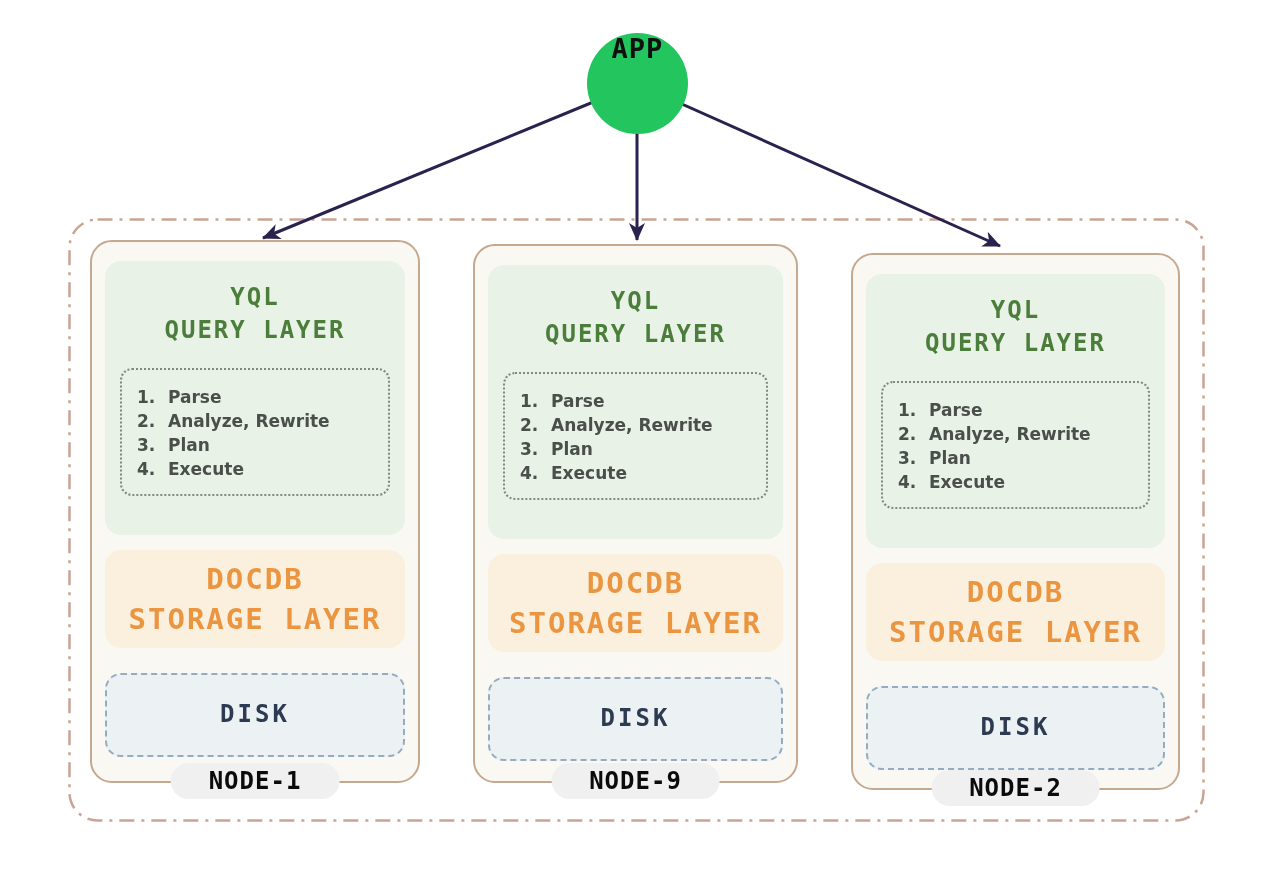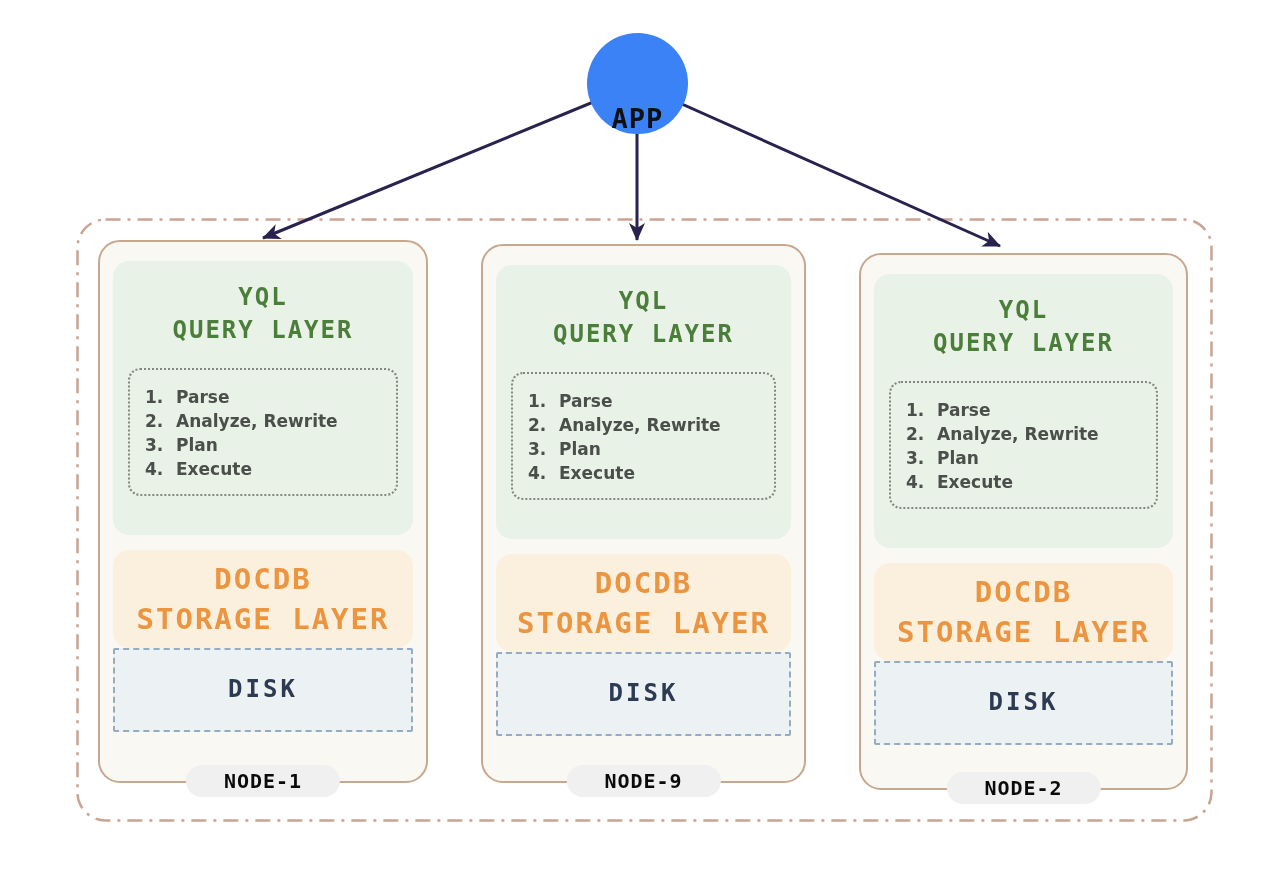--- a/index.html
+++ b/index.html
@@ -11,31 +11,31 @@
     overflow:hidden;
   }
   
   .arrow-layer{
     position:absolute;left:0;top:0;width:1284px;height:884px;
     z-index:5;pointer-events:none;
   }
   
   .app-circle{
     position:absolute;left:587px;top:33px;width:101px;height:101px;
-    background:#3b82f6;border-radius:50%;
-    display:flex;align-items:flex-end;justify-content:center;
+    background:#22c55e;border-radius:50%;
+    display:flex;align-items:flex-start;justify-content:center;
     z-index:6;
   }
   .app-circle span{
     font-family:"DejaVu Sans Mono","Liberation Mono",monospace;
     font-weight:bold;font-size:27px;letter-spacing:1px;color:#101010;
   }
   
   .cluster{
-    position:absolute;left:76px;top:218px;width:1137px;height:604px;
+    position:absolute;left:68px;top:218px;width:1137px;height:604px;
     z-index:1;
   }
   .cluster-border{position:absolute;left:0;top:0;width:100%;height:100%;}
   
   .card{
     position:absolute;
     background:#FAF8F3;
     border:2px solid #C6A88E;
     border-radius:22px;
     padding:19px 13px 0;
@@ -69,34 +69,35 @@
     font-weight:bold;font-size:17px;color:#4B4F4B;
     line-height:24px;
   }
   .step .num{width:31px;flex:0 0 auto;}
   .orange-box{
     margin-top:15px;background:#FBF0DE;border-radius:16px;
     height:98px;display:flex;align-items:center;justify-content:center;
   }
   .orange-box .mono-title{font-size:29px;color:#EB9540;}
   .disk-box{
+    margin-top:25px;
     background:#ECF1F3;
     border:2px dashed #94ABC1;
-    border-radius:2px;
+    border-radius:16px;
     height:84px;box-sizing:border-box;
     display:flex;align-items:center;justify-content:center;
   }
   .disk-box .mono-title{font-size:24px;color:#2C3A52;letter-spacing:3px;}
   .badge{
     position:absolute;left:50%;bottom:0;
     transform:translate(-50%,50%);
     background:#F0F0F0;border-radius:999px;
     padding:4px 38px;
     font-family:"DejaVu Sans Mono","Liberation Mono",monospace;
-    font-weight:bold;font-size:20px;letter-spacing:1px;color:#0B0B0B;
+    font-weight:bold;font-size:24px;letter-spacing:1px;color:#0B0B0B;
     white-space:nowrap;
   }
 </style>
 </head>
 <body>
 
 <div class="canvas">
 
   <div class="cluster">
     <svg class="cluster-border" viewBox="0 0 1137 604" width="1137" height="604">

